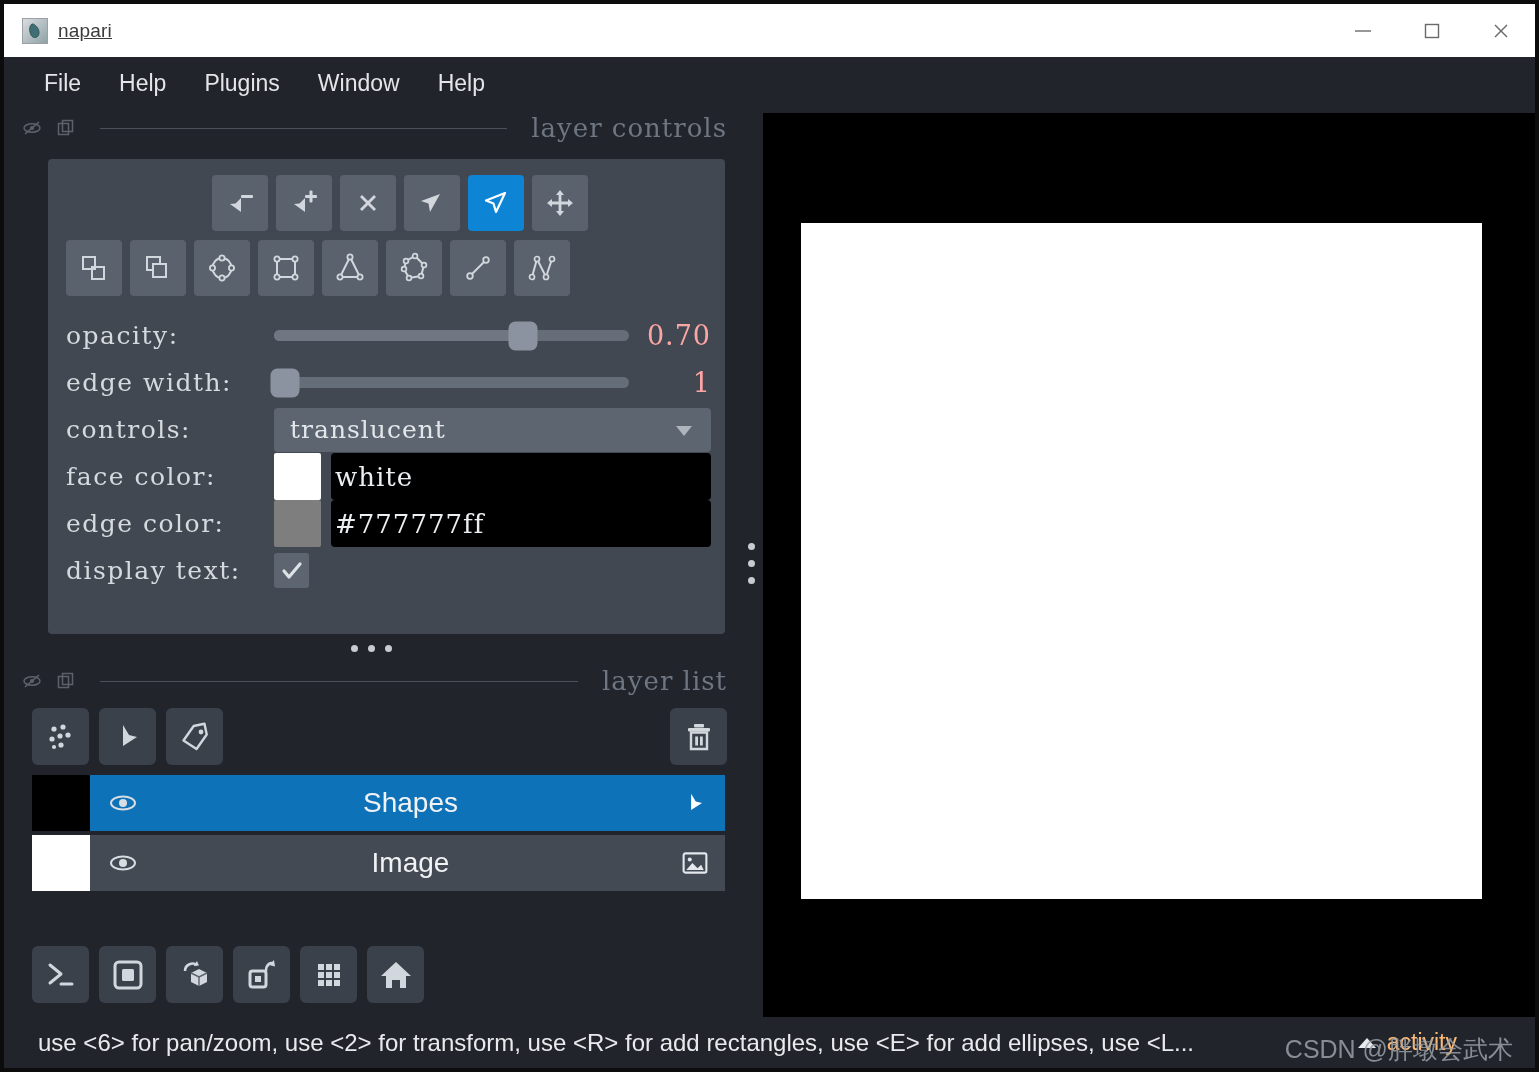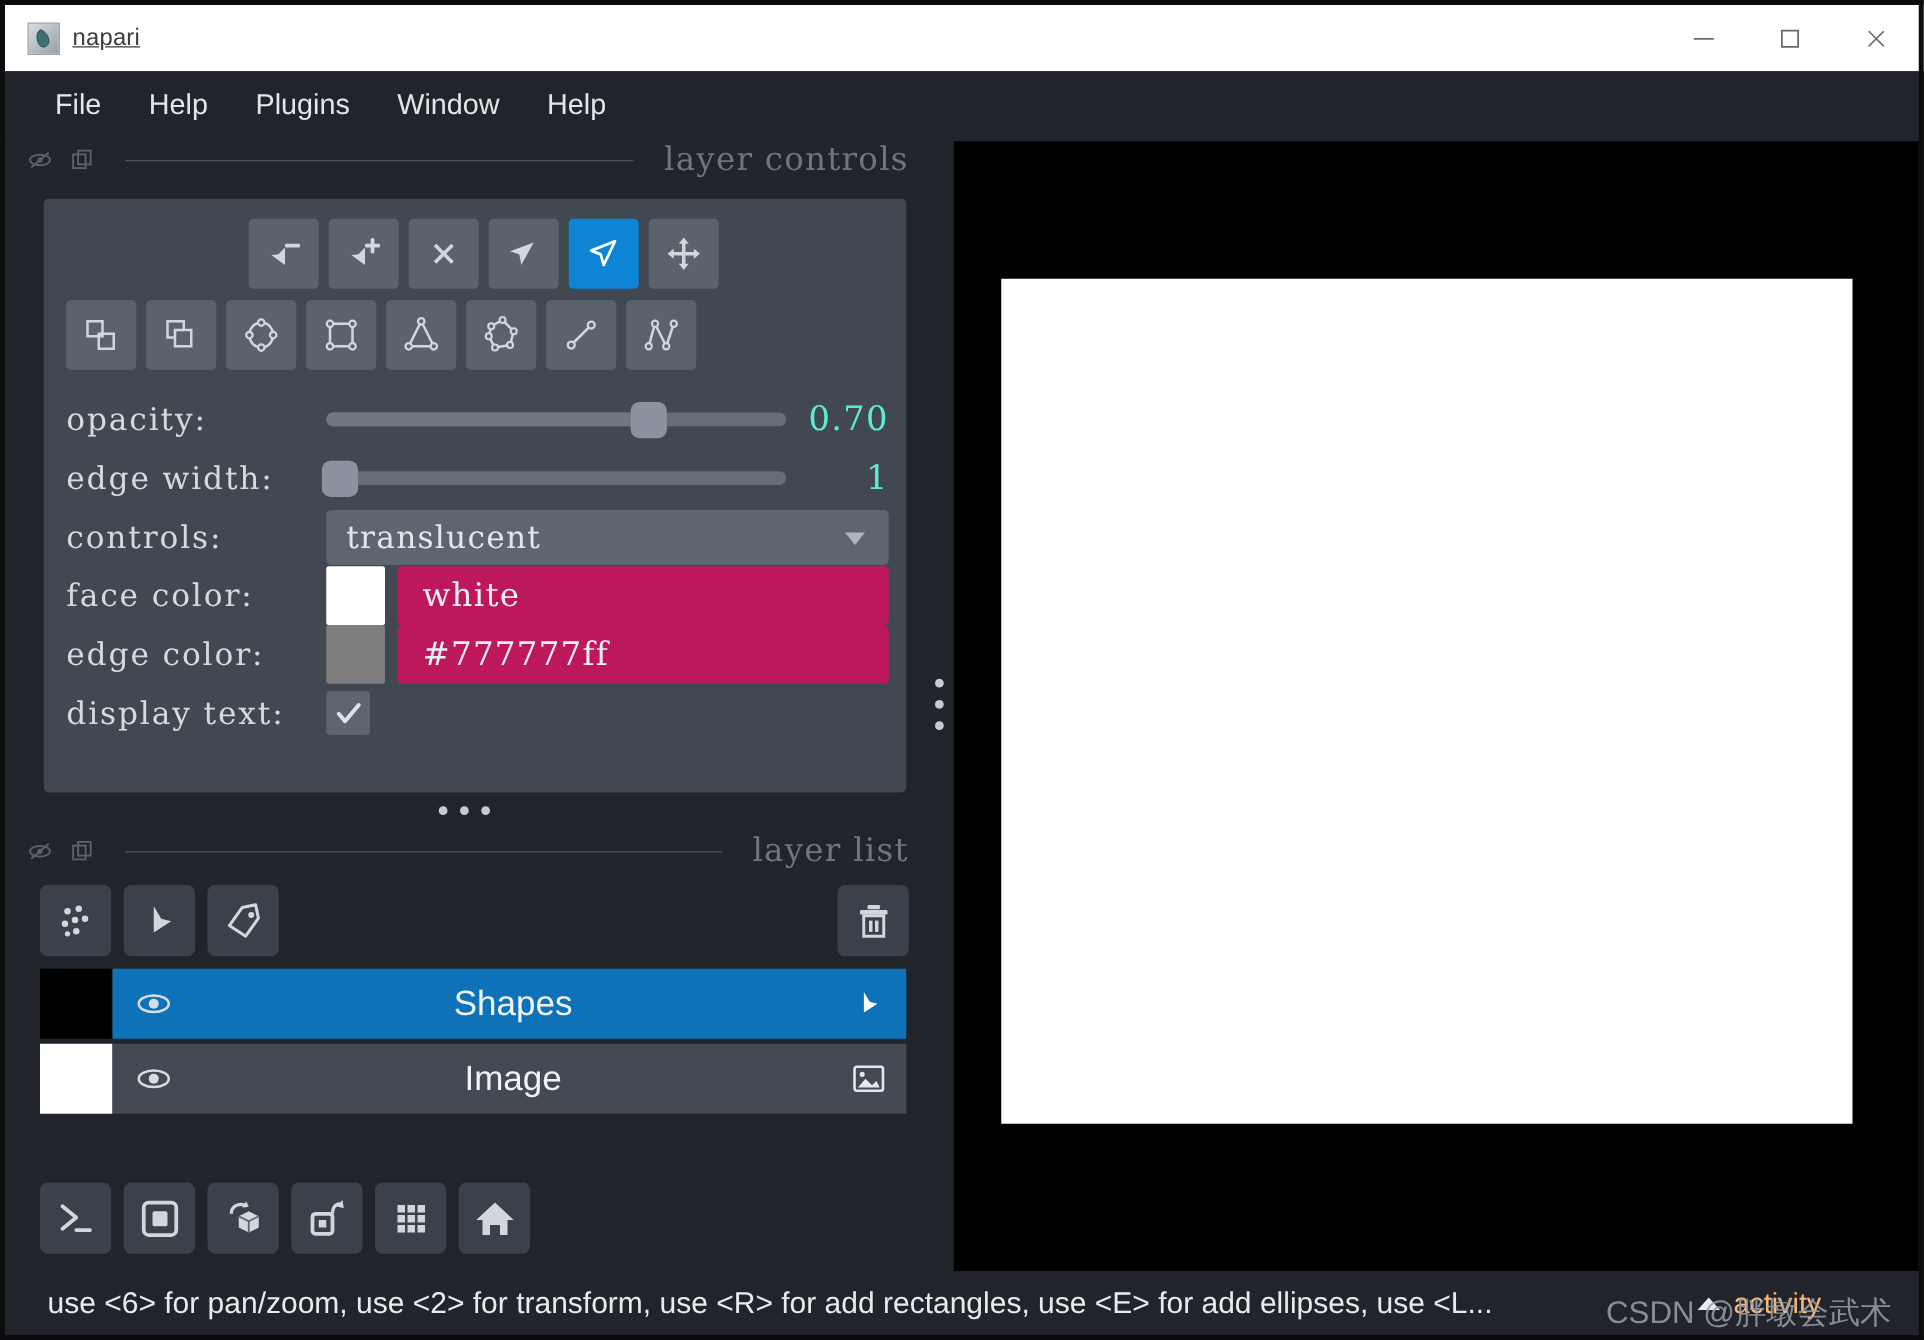--- a/index.html
+++ b/index.html
@@ -83,21 +83,21 @@
   .dock-ico { width: 20px; height: 20px; opacity: .55; }
   .dock-rule { flex: 1; height: 1px; background: #4b505a; margin: 0 10px; }
   .dock-label {
     font-family: "DejaVu Serif", serif;
     font-size: 26px; color: #6e7681; letter-spacing: 1px;
     white-space: nowrap;
   }
 
   
   .controls-panel {
-    margin: 12px 14px 0 31px;
+    margin: 12px 14px 0 44px;
     background: #414851;
     border-radius: 4px;
     padding: 16px 14px 18px 18px;
     height: 475px;
   }
   .tool-row { display: flex; gap: 8px; margin-bottom: 9px; }
   .tool-row.r1 { padding-left: 146px; }
   .tool-btn {
     width: 56px; height: 56px;
     background: #5a626d; border-radius: 4px;
@@ -126,42 +126,42 @@
     background: #656d79; width: 100%;
   }
   .slider-fill { position: absolute; left:0; top:0; height:100%; border-radius: 6px; background:#6f7782; }
   .slider-knob {
     position: absolute; top: 50%; transform: translate(-50%,-50%);
     width: 29px; height: 29px; background: #8b93a0;
     border-radius: 7px;
   }
   .slider-val {
     font-family: "DejaVu Serif", serif;
-    font-size: 27px; color: #5eead4;
+    font-size: 27px; color: #fca5a5;
     width: 82px; text-align: right; letter-spacing: 1px;
   }
 
   .combo {
     flex: 1; height: 44px; background: #5d6571;
     border-radius: 4px; display: flex; align-items: center;
     padding: 0 12px 0 16px;
   }
   .combo-text {
     font-family: "DejaVu Serif", serif;
     font-size: 25px; color: #e4e7ea; letter-spacing: 1px;
   }
   .combo-arrow { margin-left: auto; }
 
   .swatch {
     width: 47px; height: 47px; border-radius: 2px; flex: none;
   }
   .colorbox {
-    flex: 1; height: 47px; background: #be185d;
+    flex: 1; height: 47px; background: #000000;
     border-radius: 4px; display: flex; align-items: center;
-    padding-left: 20px; margin-left: 10px;
+    padding-left: 4px; margin-left: 10px;
   }
   .colorbox-text {
     font-family: "DejaVu Serif", serif;
     font-size: 26px; color: #eceff2; letter-spacing: 1px;
   }
   .checkbox {
     width: 35px; height: 35px; background: #5d6571;
     border-radius: 3px; display: flex; align-items: center; justify-content: center;
   }
 

